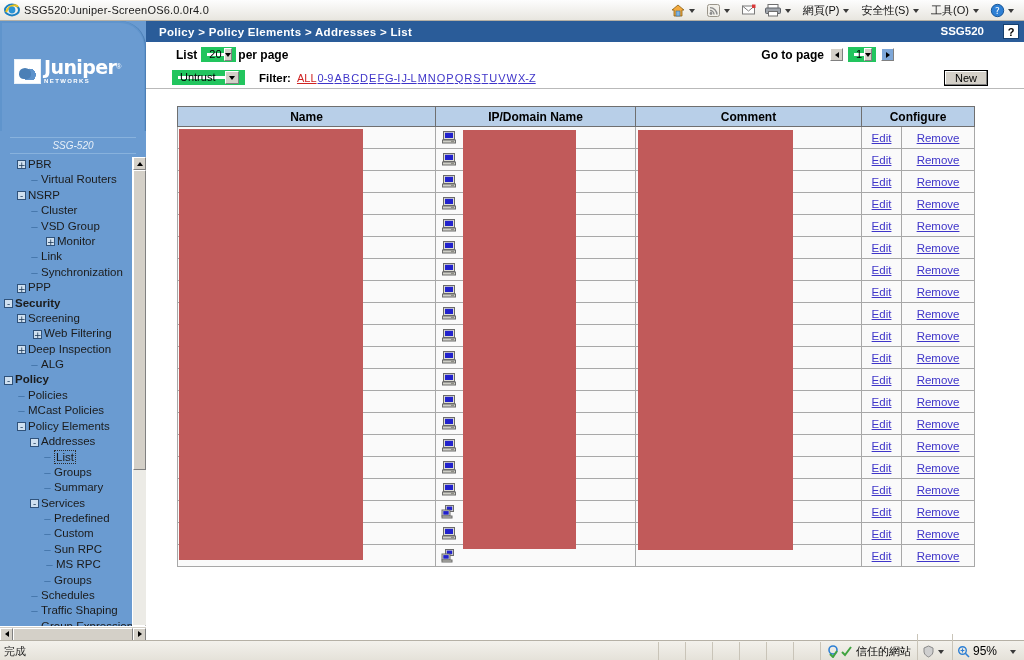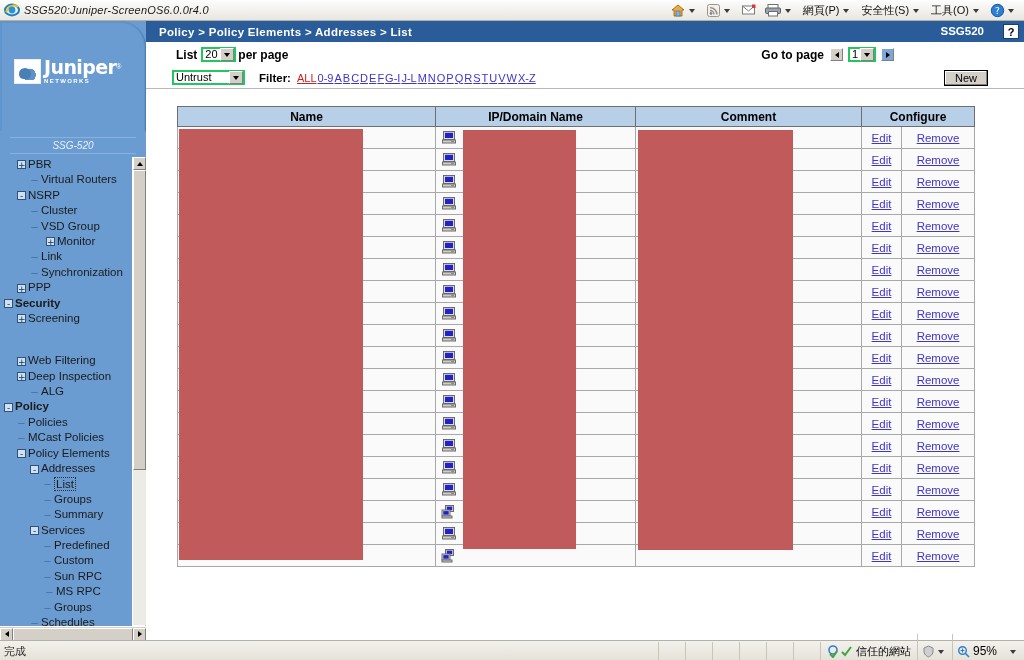--- a/index.html
+++ b/index.html
@@ -11,21 +11,21 @@
   
   #ie-titlebar{
     height:20px;background:linear-gradient(#fdfdfd,#e8e6df);
     border-bottom:1px solid #b5b0a5;display:flex;align-items:center;
     position:relative;
   }
   #ie-titlebar .ie-logo{
     width:16px;height:16px;margin:0 4px 0 4px;flex:none;position:relative;
   }
   .ielogo-svg{display:block;}
-  #ie-title-text{font-size:11px;color:#1a1a1a;white-space:nowrap;letter-spacing:.2px;font-style:italic;}
+  #ie-title-text{font-size:11px;color:#1a1a1a;white-space:nowrap;letter-spacing:.2px;}
   #ie-toolbar{
     position:absolute;right:0;top:0;height:20px;display:flex;align-items:center;
     padding-right:4px;gap:3px;
   }
   .tb-item{display:flex;align-items:center;height:20px;padding:0 2px;white-space:nowrap;}
   .tb-item .lbl{font-size:11px;color:#111;margin:0 1px;}
   .caret{
     width:0;height:0;border-left:3px solid transparent;border-right:3px solid transparent;
     border-top:4px solid #3a3a3a;margin:2px 4px 0 3px;
   }
@@ -126,21 +126,21 @@
     border:1px solid #16406f;display:flex;align-items:center;justify-content:center;
     font-weight:bold;font-size:11px;color:#000;box-sizing:border-box;
   }
   #page-body{position:absolute;left:0;top:21px;width:878px;height:599px;background:#ffffff;}
   #toolbar{position:relative;height:46px;border-bottom:1px solid #b9b9b9;background:#fff;}
   .tl-row{position:absolute;left:0;right:0;height:23px;display:flex;align-items:center;}
   .tl-row.r1{top:1px;}
   .tl-row.r2{top:24px;}
   .tl-lbl{font-weight:bold;font-size:12px;color:#000;}
   .selbox{
-    display:inline-flex;align-items:center;border:2px solid #22c55e;background:#fff;
+    display:inline-flex;align-items:center;border:6px solid #22c55e;background:#fff;
     height:15px;box-sizing:border-box;font-size:11px;position:relative;
   }
   .selbox .val{padding:0 2px;white-space:nowrap;color:#000;line-height:13px;}
   .selbox .btn{
     width:14px;height:13px;background:#d4d0c8;border:1px solid #fff;
     border-right-color:#808080;border-bottom-color:#808080;box-sizing:border-box;
     display:flex;align-items:center;justify-content:center;margin-left:auto;
   }
   .filter-lbl{font-weight:bold;color:#000;font-size:11.5px;}
   .fl{color:#3f35c9;text-decoration:underline;font-size:11px;margin-right:1px;white-space:nowrap;}
@@ -276,21 +276,21 @@
         <div class="node" style="padding-left: 30px;"><span class="dash">–</span><span class="lbl">Virtual Routers</span></div>
         <div class="node" style="padding-left: 17px;"><span class="pm">-</span><span class="lbl">NSRP</span></div>
         <div class="node" style="padding-left: 30px;"><span class="dash">–</span><span class="lbl">Cluster</span></div>
         <div class="node" style="padding-left: 30px;"><span class="dash">–</span><span class="lbl">VSD Group</span></div>
         <div class="node" style="padding-left: 46px;"><span class="pm">+</span><span class="lbl">Monitor</span></div>
         <div class="node" style="padding-left: 30px;"><span class="dash">–</span><span class="lbl">Link</span></div>
         <div class="node" style="padding-left: 30px;"><span class="dash">–</span><span class="lbl">Synchronization</span></div>
         <div class="node" style="padding-left: 17px;"><span class="pm">+</span><span class="lbl">PPP</span></div>
         <div class="node bold" style="padding-left: 4px;"><span class="pm">-</span><span class="lbl">Security</span></div>
         <div class="node" style="padding-left: 17px;"><span class="pm">+</span><span class="lbl">Screening</span></div>
-        <div class="node" style="padding-left: 17px; margin-top: 27px;"><span class="pm">+</span><span class="lbl">Web Filtering</span></div>
+        <div class="node" style="padding-left: 33px;"><span class="pm">+</span><span class="lbl">Web Filtering</span></div>
         <div class="node" style="padding-left: 17px;"><span class="pm">+</span><span class="lbl">Deep Inspection</span></div>
         <div class="node" style="padding-left: 30px;"><span class="dash">–</span><span class="lbl">ALG</span></div>
         <div class="node bold" style="padding-left: 4px;"><span class="pm">-</span><span class="lbl">Policy</span></div>
         <div class="node" style="padding-left: 17px;"><span class="dash">–</span><span class="lbl">Policies</span></div>
         <div class="node" style="padding-left: 17px;"><span class="dash">–</span><span class="lbl">MCast Policies</span></div>
         <div class="node" style="padding-left: 17px;"><span class="pm">-</span><span class="lbl">Policy Elements</span></div>
         <div class="node" style="padding-left: 30px;"><span class="pm">-</span><span class="lbl">Addresses</span></div>
         <div class="node sel" style="padding-left: 43px;"><span class="dash">–</span><span class="lbl">List</span></div>
         <div class="node" style="padding-left: 43px;"><span class="dash">–</span><span class="lbl">Groups</span></div>
         <div class="node" style="padding-left: 43px;"><span class="dash">–</span><span class="lbl">Summary</span></div>

